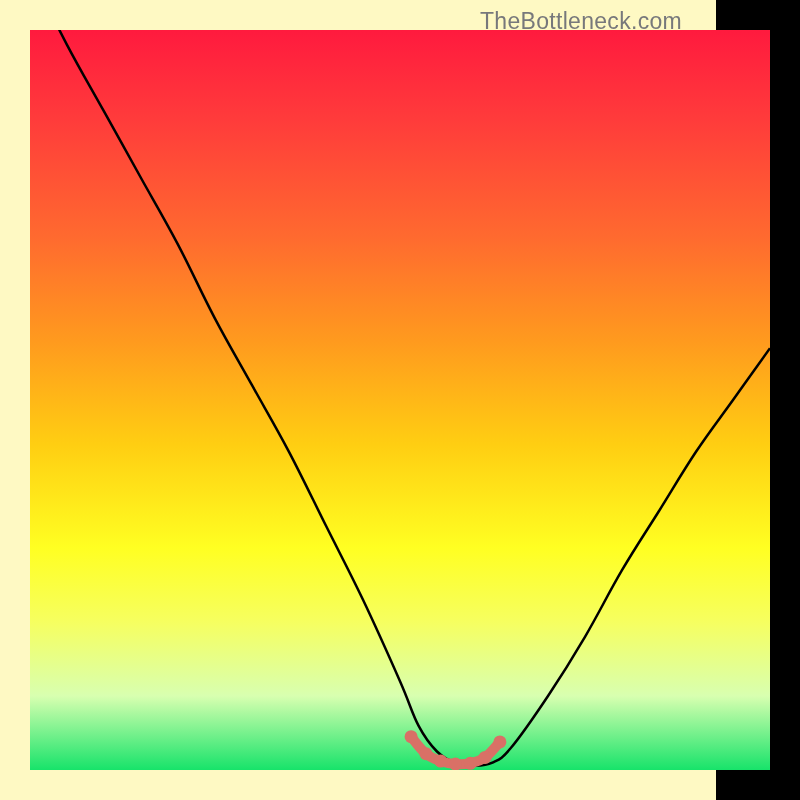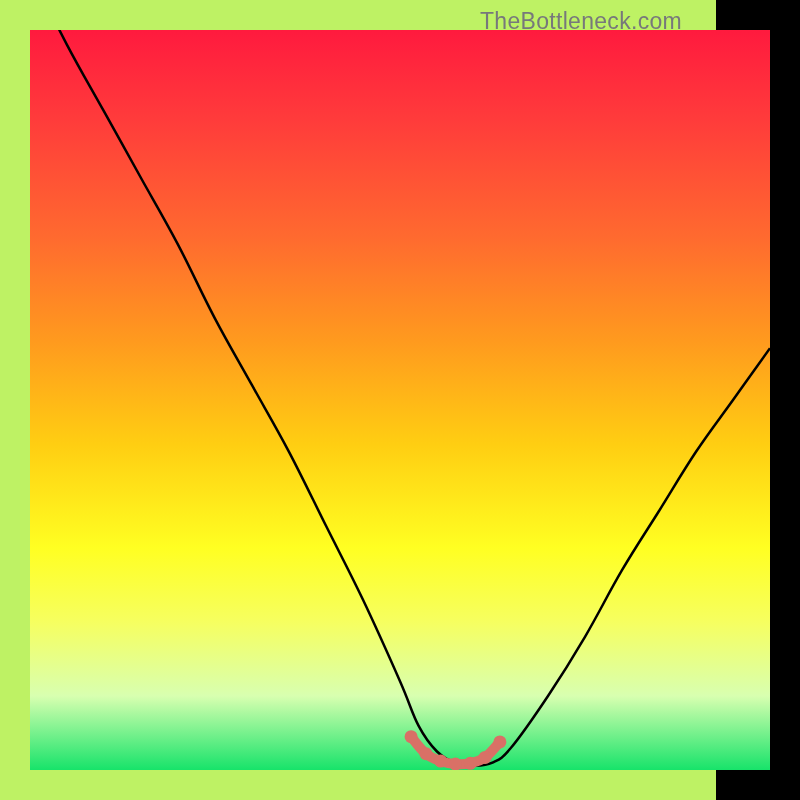--- a/index.html
+++ b/index.html
@@ -1,16 +1,16 @@
 <!DOCTYPE html>
 <html><head>
 <meta charset="utf-8">
 <style>
 html,body{margin:0;padding:0;width:800px;height:800px;background:#000;font-family:Arial,Helvetica,sans-serif;overflow:hidden}
-.frame{position:absolute;left:0;top:0;width:716px;height:800px;background:#bef264}
+.frame{position:absolute;left:0;top:0;width:716px;height:800px;background:#fef9c3}
 .plot{position:absolute;left:30px;top:30px;width:740px;height:740px;overflow:hidden}
 .grad{position:absolute;left:0;top:0;width:740px;height:740px;background:linear-gradient(to bottom,
   #ff1a3e 0%,
   #ff3b3b 12%,
   #ff6a2f 28%,
   #ff9a1e 42%,
   #ffce12 56%,
   #ffff22 70%,
   #f6ff60 80%,
   #d8ffb0 90%,

